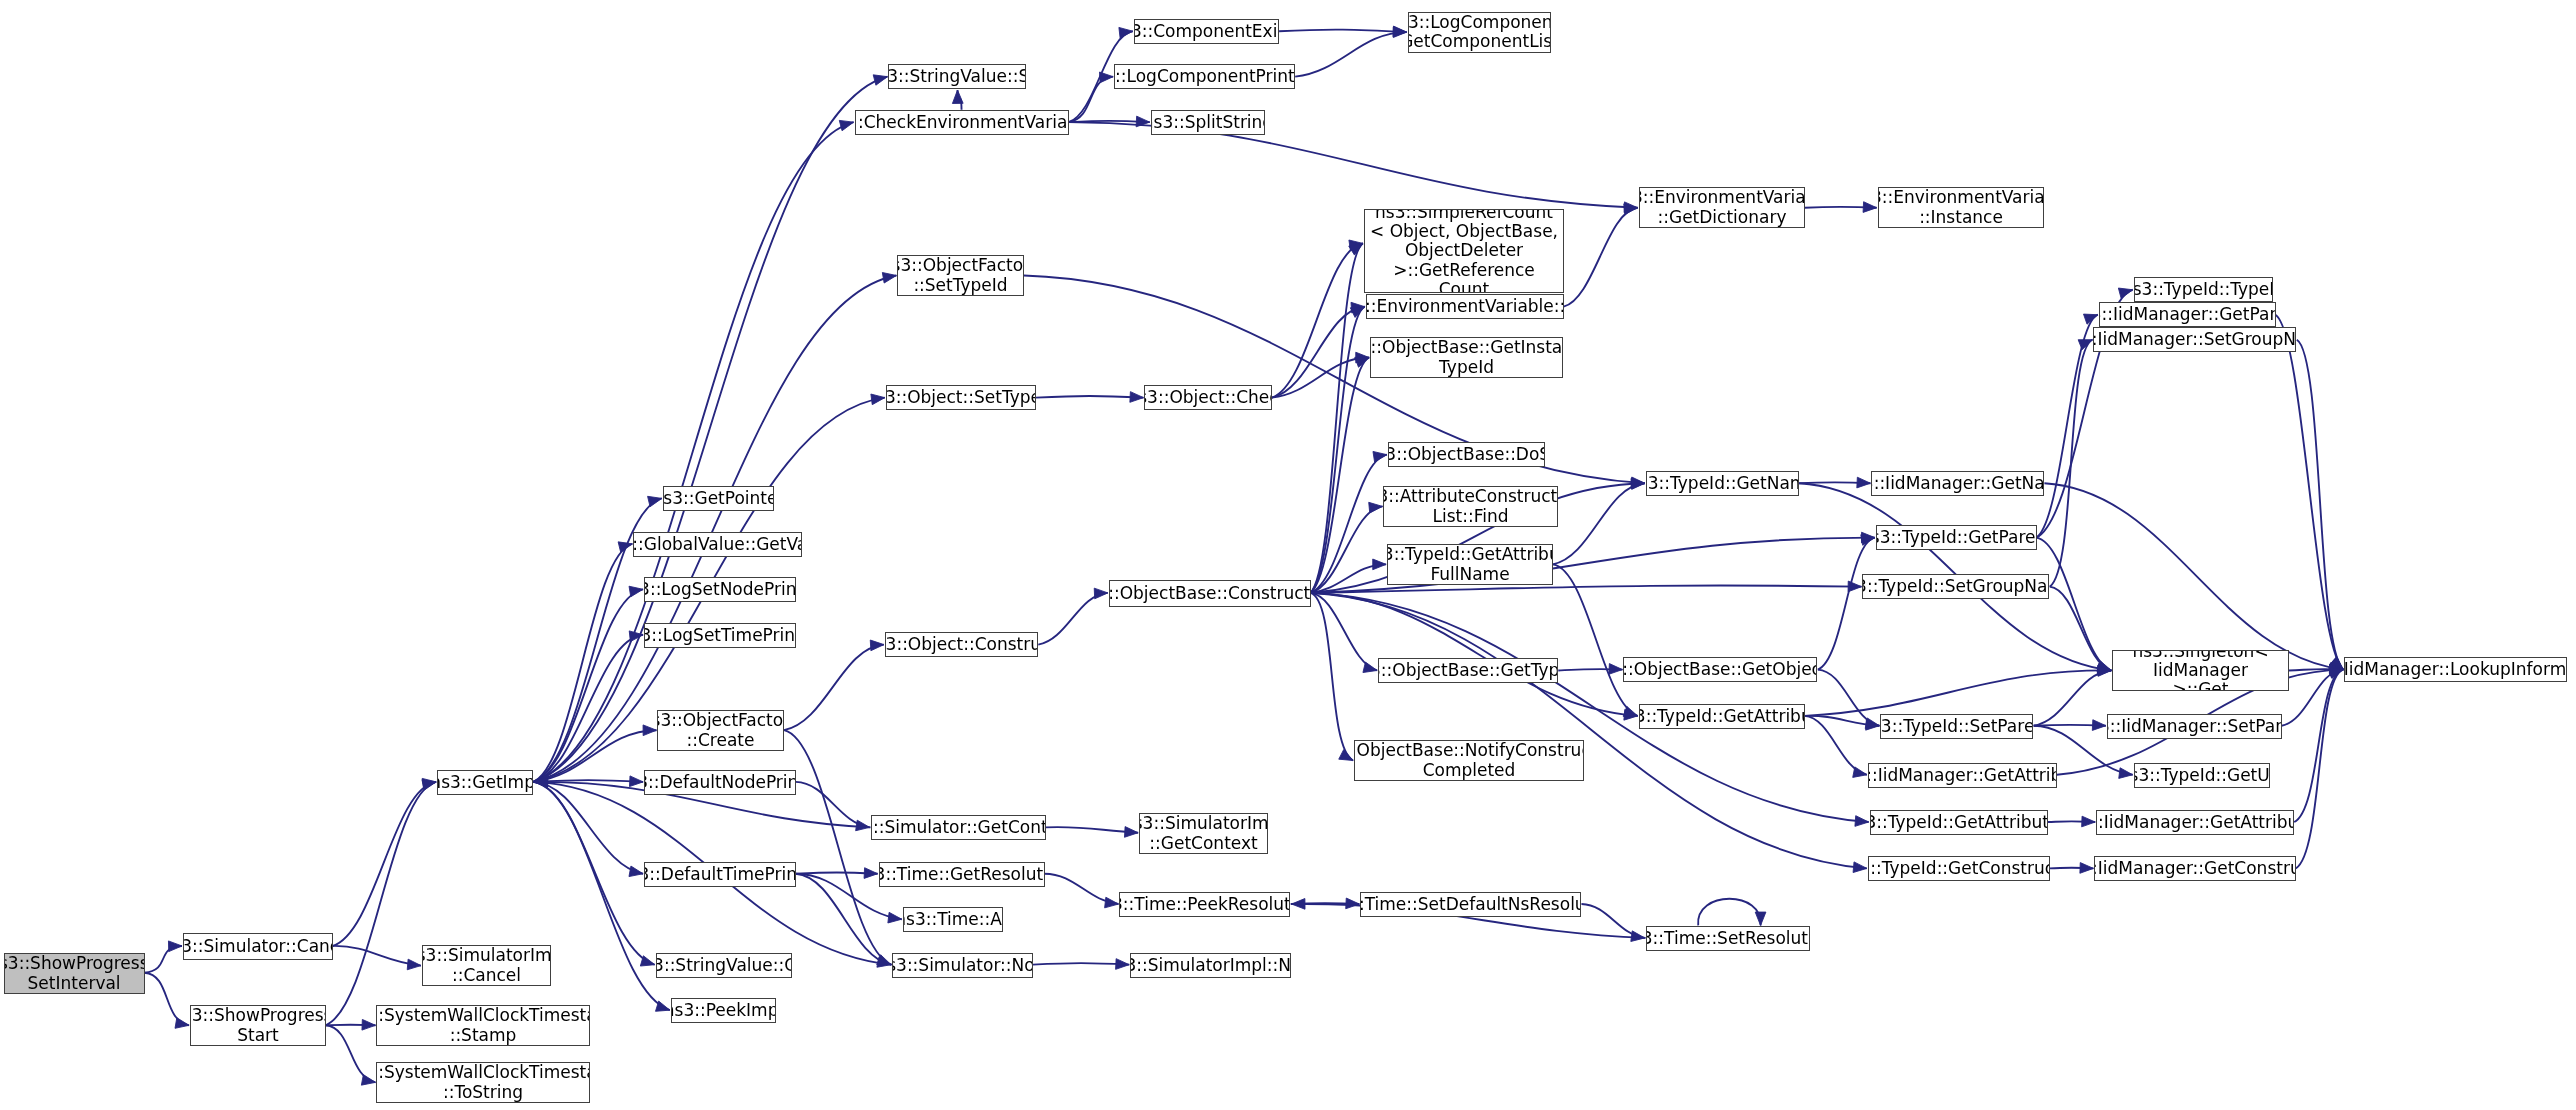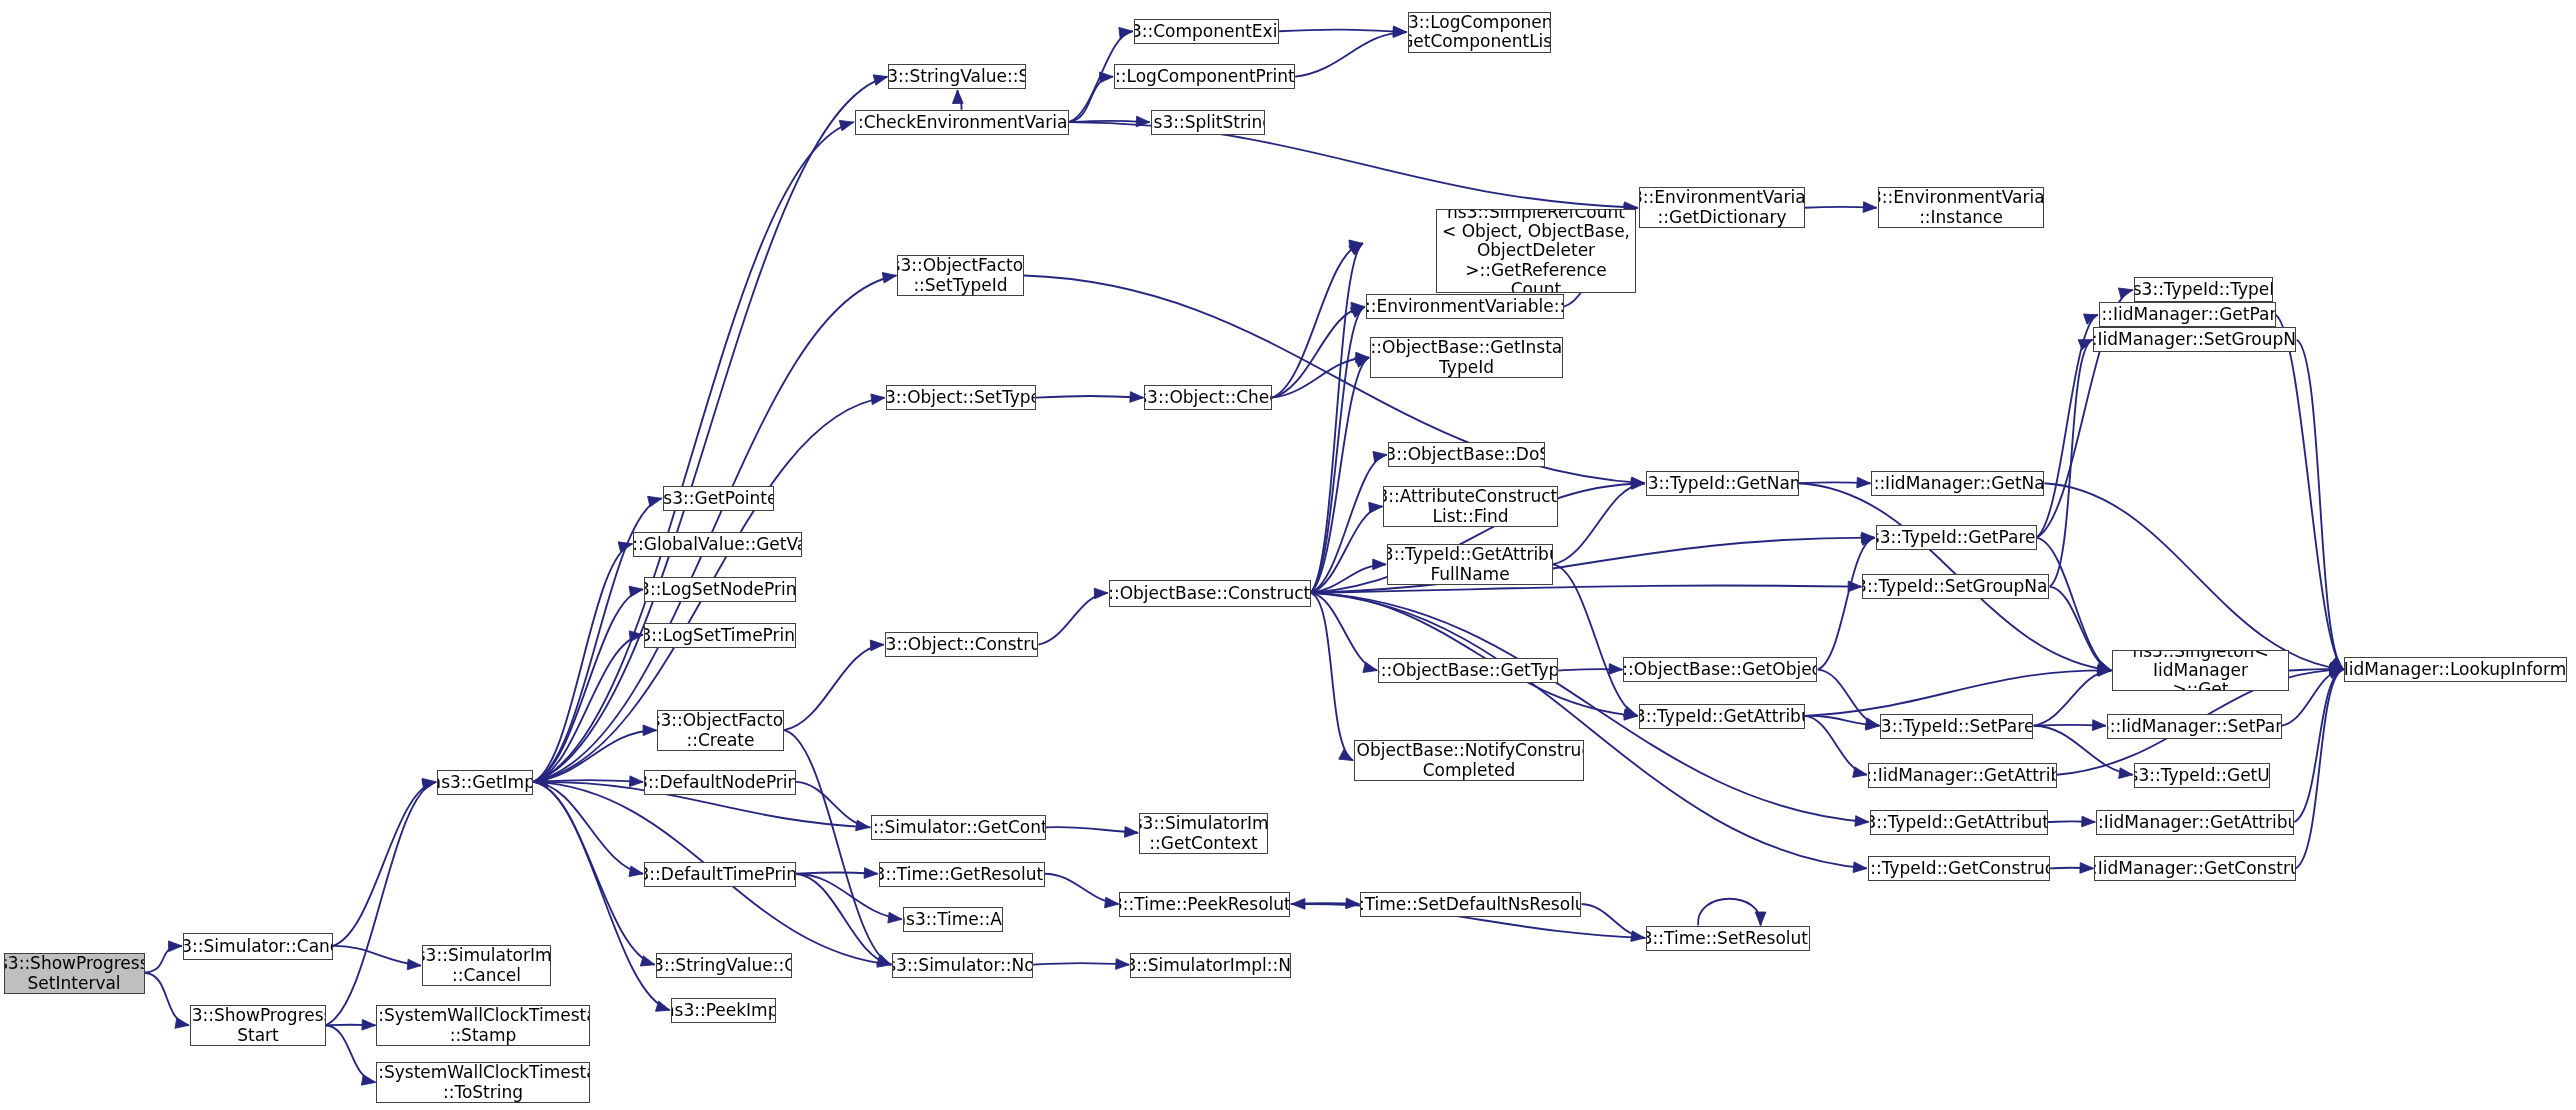--- a/index.html
+++ b/index.html
@@ -315,21 +315,21 @@
       </div>
       <div class="node" style="left: 1144px; top: 385px; width: 128px; height: 25px;">
         <span>ns3::Object::Check</span>
       </div>
       <div class="node" style="left: 885px; top: 632px; width: 153px; height: 25px;">
         <span>ns3::Object::Construct</span>
       </div>
       <div class="node" style="left: 1109px; top: 580px; width: 202px; height: 27px;">
         <span>ns3::ObjectBase::ConstructSelf</span>
       </div>
-      <div class="node" style="left: 1436px; top: 209px; width: 200px; height: 84px;">
+      <div class="node" style="left: 1364px; top: 209px; width: 200px; height: 84px;">
         <span>ns3::SimpleRefCount
 &lt; Object, ObjectBase,
  ObjectDeleter &gt;::GetReference
 Count</span>
       </div>
       <div class="node" style="left: 1366px; top: 294px; width: 198px; height: 25px;">
         <span>ns3::EnvironmentVariable::Get</span>
       </div>
       <div class="node" style="left: 1370px; top: 337px; width: 193px; height: 41px;">
         <span>ns3::ObjectBase::GetInstance

